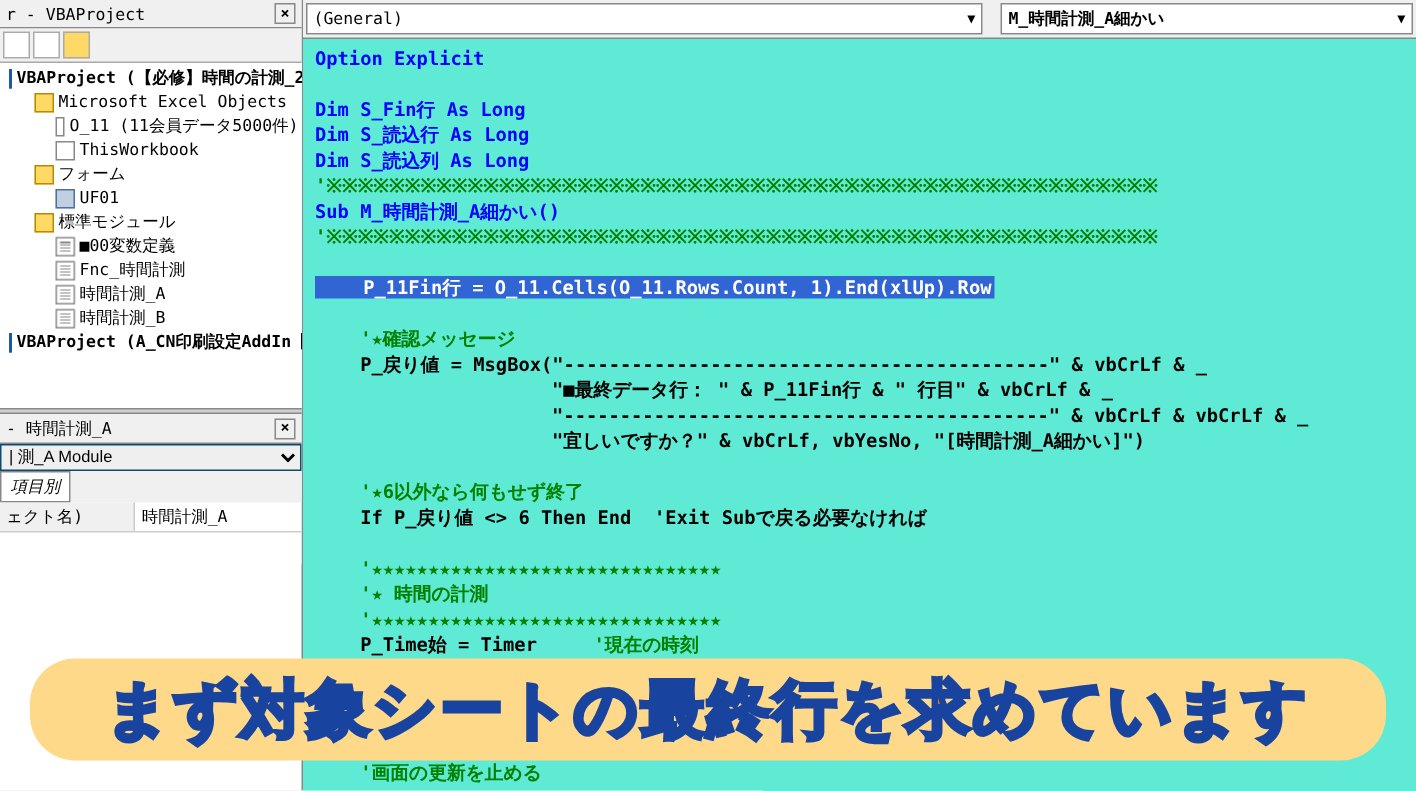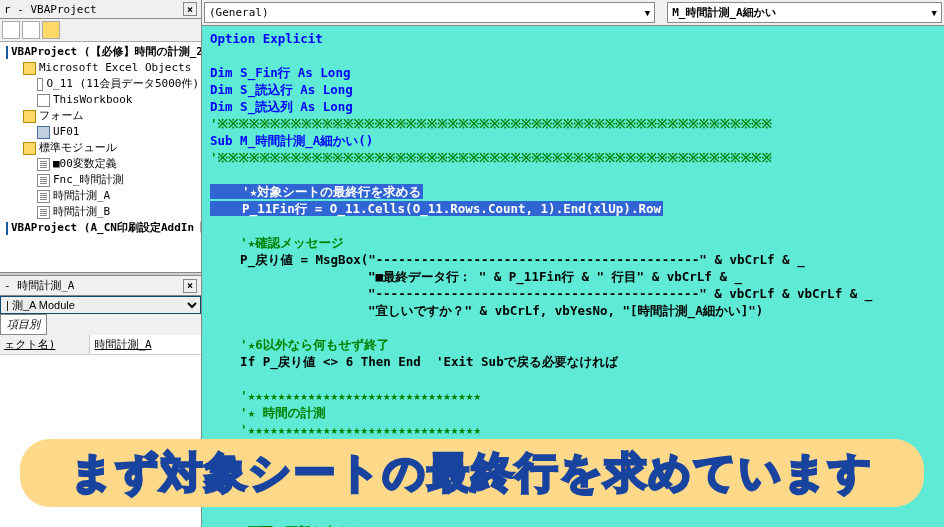--- a/index.html
+++ b/index.html
@@ -22,21 +22,21 @@
 .tree-node .ic.mod::after { content: ""; position: absolute; inset: 2px; background: repeating-linear-gradient(0deg,#888 0 1px,#fff 1px 2px); }
 .tree-node .ic.frm { background: #c0d0e0; border: 1px solid #5070a0; }
 .tree-node .ind1 { padding-left: 14px; }
 .tree-node .ind2 { padding-left: 28px; }
 .splitter { height: 4px; background: #d0d0d0; border-top: 1px solid #888; border-bottom: 1px solid #888; cursor: row-resize; }
 .prop-panel { flex: 0 0 80px; background: #fff; }
 .prop-select { width: 100%; border: 1px solid #0c4a6e; font-size: 11px; padding: 1px; }
 .prop-tabs { display: flex; font-size: 11px; background: #f0f0f0; }
 .prop-tab { padding: 2px 6px; border: 1px solid #888; background: #fff; font-style: italic; }
 .prop-grid { font-size: 11px; }
-.prop-grid .row { display: flex; border-bottom: 1px solid #ccc; text-decoration: underline; }
+.prop-grid .row { display: flex; border-bottom: 1px solid #ccc; }
 .prop-grid .k { width: 45%; padding: 2px 4px; border-right: 1px solid #ccc; background: #f0f0f0; }
 .prop-grid .v { flex: 1; padding: 2px 4px; }
 .right-panel { flex: 1; display: flex; flex-direction: column; }
 .dd-row { display: flex; background: #f0f0f0; border-bottom: 1px solid #888; padding: 2px; gap: 12px; }
 .dd { flex: 1; border: 1px solid #888; background: #fff; padding: 2px 4px; font-size: 11px; display: flex; justify-content: space-between; align-items: center; }
 .dd .arrow { font-size: 9px; }
 .code-area { flex: 1; background: #5eead4; overflow: auto; padding: 4px 8px; font-family: "Consolas","MS Gothic",monospace; font-size: 12.5px; line-height: 17px; position: relative; font-weight: bold; }
 .code-area .ln { white-space: pre; }
 .cblue { color: #0000ff; }
 .cgreen { color: #008000; }
@@ -157,21 +157,20 @@
     <div class="code-area">
       <div class="ln cblue">Option Explicit</div>
       <div class="ln">&nbsp;</div>
       <div class="ln cblue">Dim S_Fin行 As Long</div>
       <div class="ln cblue">Dim S_読込行 As Long</div>
       <div class="ln cblue">Dim S_読込列 As Long</div>
       <div class="ln cgreen">'※※※※※※※※※※※※※※※※※※※※※※※※※※※※※※※※※※※※※※※※※※※※※※※※※※※※※</div>
       <div class="ln cblue">Sub M_時間計測_A細かい()</div>
       <div class="ln cgreen">'※※※※※※※※※※※※※※※※※※※※※※※※※※※※※※※※※※※※※※※※※※※※※※※※※※※※※</div>
       <div class="ln">&nbsp;</div>
-      <div class="ln"><span class="hl">    '★対象シートの最終行を求める</span></div>
       <div class="ln"><span class="hl">    P_11Fin行 = O_11.Cells(O_11.Rows.Count, 1).End(xlUp).Row</span></div>
       <div class="ln">&nbsp;</div>
       <div class="ln cgreen">    '★確認メッセージ</div>
       <div class="ln cblack">    P_戻り値 = MsgBox("-------------------------------------------" &amp; vbCrLf &amp; _</div>
       <div class="ln cblack">                     "■最終データ行： " &amp; P_11Fin行 &amp; " 行目" &amp; vbCrLf &amp; _</div>
       <div class="ln cblack">                     "-------------------------------------------" &amp; vbCrLf &amp; vbCrLf &amp; _</div>
       <div class="ln cblack">                     "宜しいですか？" &amp; vbCrLf, vbYesNo, "[時間計測_A細かい]")</div>
       <div class="ln">&nbsp;</div>
       <div class="ln cgreen">    '★6以外なら何もせず終了</div>
       <div class="ln cblack"><span>    If P_戻り値 &lt;&gt; 6 Then End  'Exit Subで戻る必要なければ</span></div>

